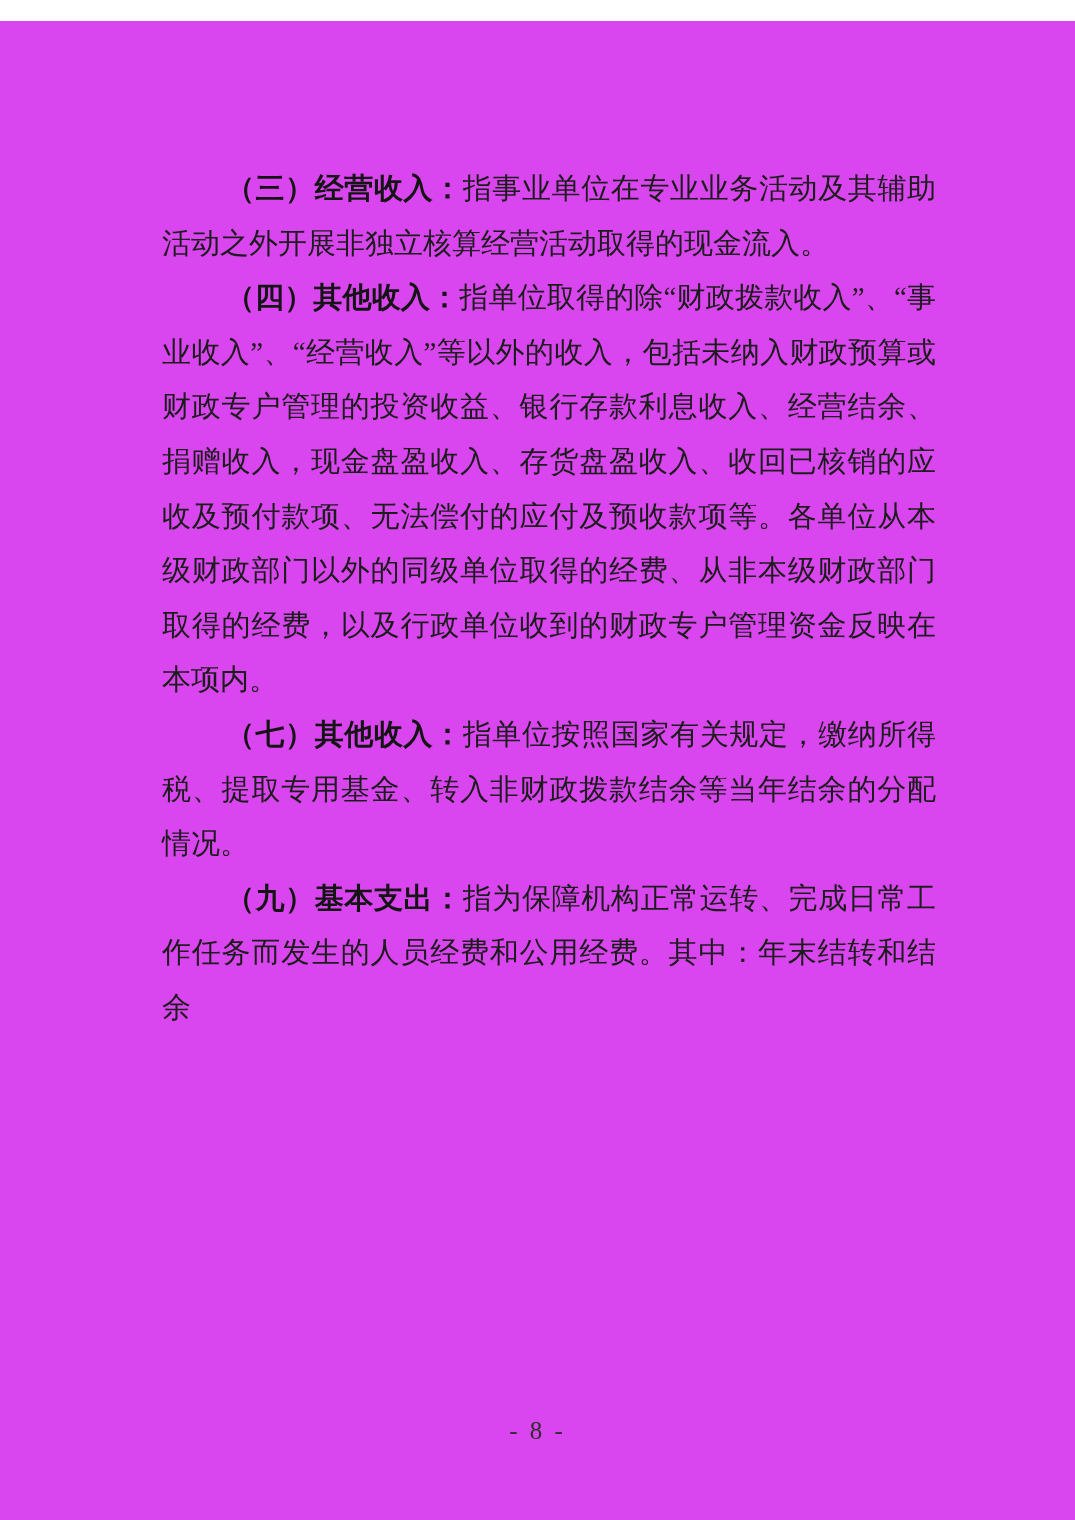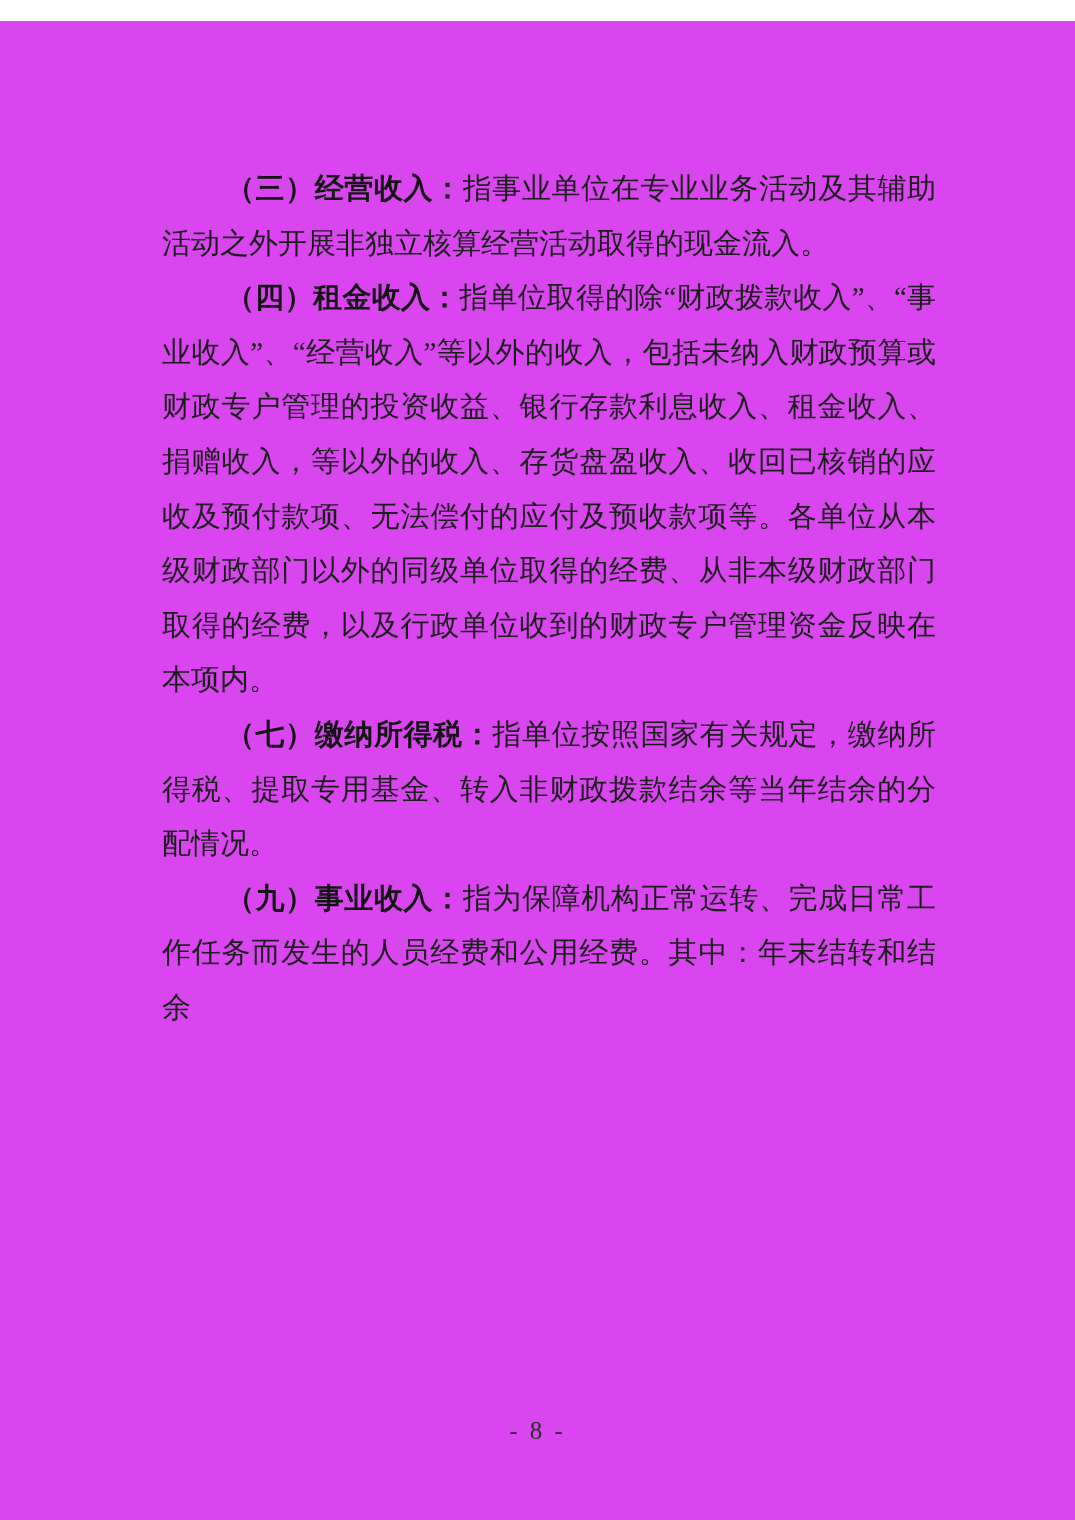--- a/index.html
+++ b/index.html
@@ -45,18 +45,18 @@
     letter-spacing: 3px;
     color: #2e2e2e;
   }
 </style>
 </head>
 <body>
 
 <div class="page">
   <div class="content">
     <p class="para"><span class="lead">（三）经营收入：</span><span>指事业单位在专业业务活动及其辅助活动之外开展非独立核算经营活动取得的现金流入。</span></p>
-    <p class="para"><span class="lead">（四）租金收入：</span><span>指单位取得的除“财政拨款收入”、“事业收入”、“经营收入”等以外的收入，包括未纳入财政预算或财政专户管理的投资收益、银行存款利息收入、租金收入、捐赠收入，等以外的收入、存货盘盈收入、收回已核销的应收及预付款项、无法偿付的应付及预收款项等。各单位从本级财政部门以外的同级单位取得的经费、从非本级财政部门取得的经费，以及行政单位收到的财政专户管理资金反映在本项内。</span></p>
-    <p class="para"><span class="lead">（七）缴纳所得税：</span><span>指单位按照国家有关规定，缴纳所得税、提取专用基金、转入非财政拨款结余等当年结余的分配情况。</span></p>
-    <p class="para"><span class="lead">（九）事业收入：</span><span>指为保障机构正常运转、完成日常工作任务而发生的人员经费和公用经费。其中：年末结转和结余</span></p>
+    <p class="para"><span class="lead">（四）其他收入：</span><span>指单位取得的除“财政拨款收入”、“事业收入”、“经营收入”等以外的收入，包括未纳入财政预算或财政专户管理的投资收益、银行存款利息收入、经营结余、捐赠收入，现金盘盈收入、存货盘盈收入、收回已核销的应收及预付款项、无法偿付的应付及预收款项等。各单位从本级财政部门以外的同级单位取得的经费、从非本级财政部门取得的经费，以及行政单位收到的财政专户管理资金反映在本项内。</span></p>
+    <p class="para"><span class="lead">（七）其他收入：</span><span>指单位按照国家有关规定，缴纳所得税、提取专用基金、转入非财政拨款结余等当年结余的分配情况。</span></p>
+    <p class="para"><span class="lead">（九）基本支出：</span><span>指为保障机构正常运转、完成日常工作任务而发生的人员经费和公用经费。其中：年末结转和结余</span></p>
   </div>
   <div class="page-number">- 8 -</div>
 </div>
 
 </body></html>

